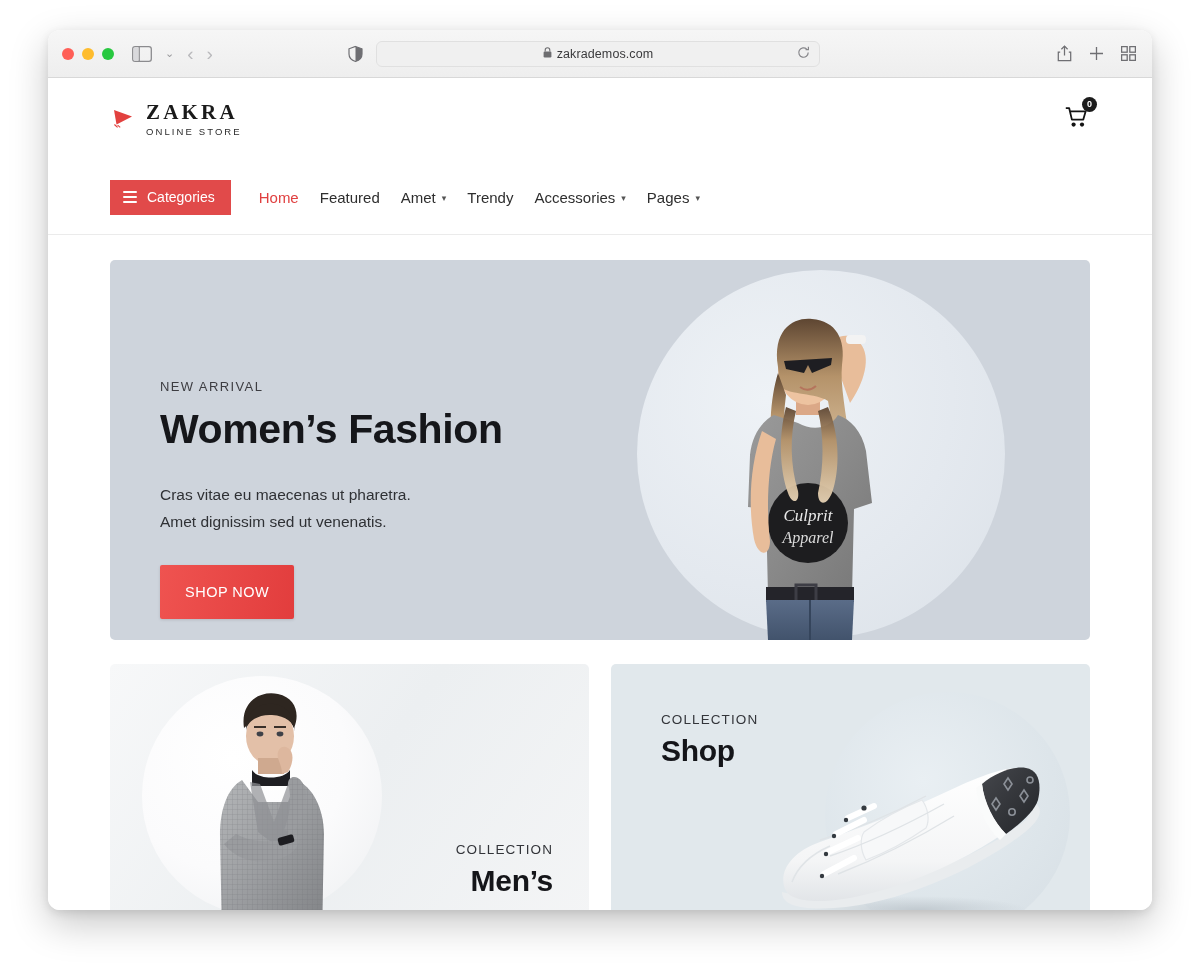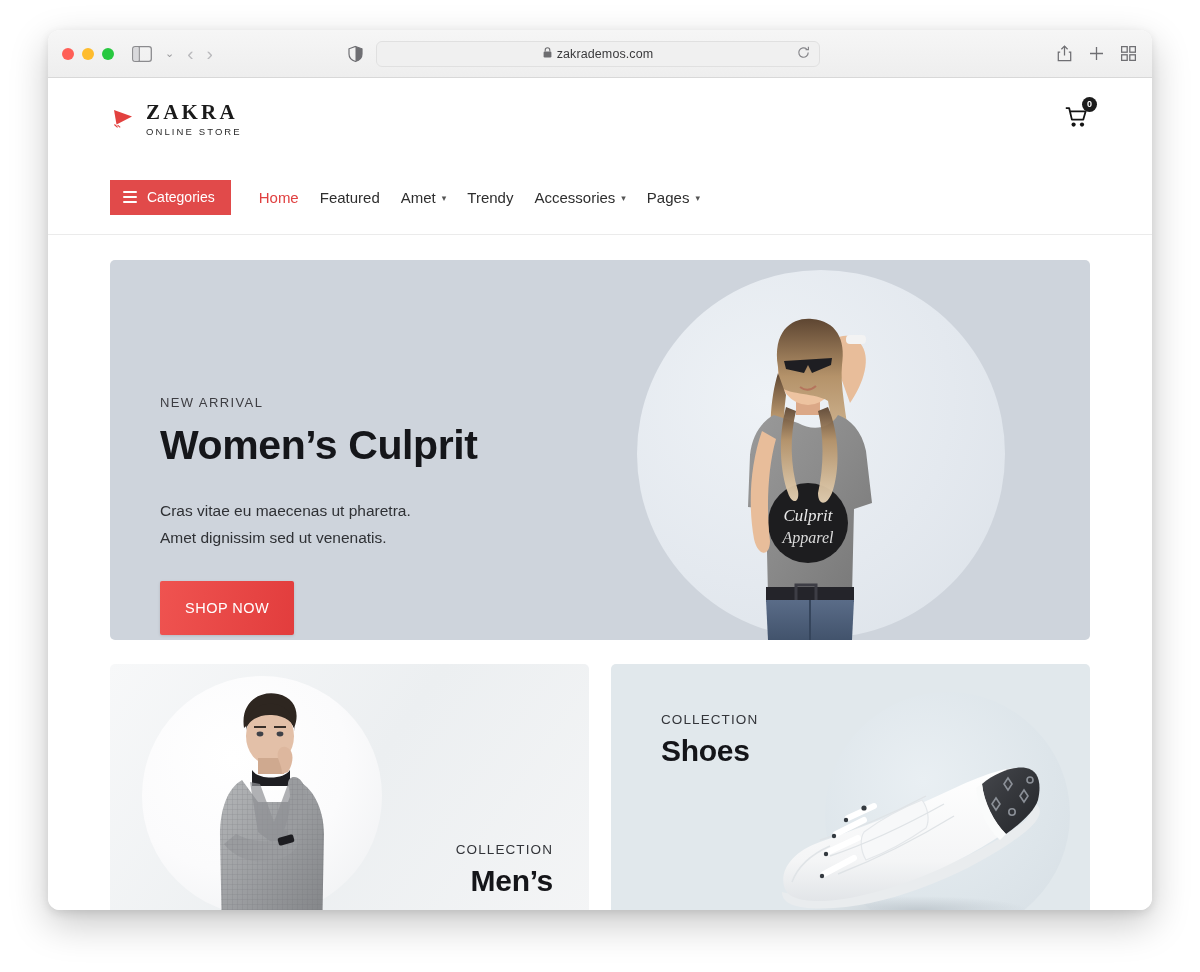--- a/index.html
+++ b/index.html
@@ -121,21 +121,21 @@
     height: 380px;
     background: #ced4dc;
     border-radius: 5px;
     overflow: hidden;
   }
   .hero-circle {
     position: absolute; right: 85px; top: 10px;
     width: 368px; height: 368px; border-radius: 50%;
     background: radial-gradient(circle at 35% 35%, #eef2f6 0%, #e4e9ef 55%, #dbe1e8 100%);
   }
-  .hero-copy { position: absolute; left: 50px; top: 135px; z-index: 4; }
+  .hero-copy { position: absolute; left: 50px; top: 119px; z-index: 4; }
   .eyebrow { font-size: 13px; letter-spacing: 1.4px; color: #3d3d42; }
   .hero-title { font-size: 41px; font-weight: 700; color: #15161a; margin-top: 12px; letter-spacing: -.4px; }
   .hero-desc { margin-top: 29px; font-size: 15.5px; color: #2f3135; line-height: 1.72; }
   .shop-btn {
     margin-top: 30px;
     display: inline-flex; align-items: center; justify-content: center;
     height: 54px; padding: 0 25px;
     background: linear-gradient(100deg, #ef5350 0%, #e23d3d 100%);
     color: #fff; font-size: 14.5px; letter-spacing: .5px;
     border: 0; cursor: pointer; border-radius: 2px;
@@ -359,21 +359,21 @@
           <rect x="96" y="290" width="20" height="19" fill="none" stroke="#3d3d45" stroke-width="3"></rect>
 
           <path d="M66 305 L154 305 L152 345 L68 345 Z" fill="url(#denim)"></path>
           <path d="M110 305 L110 345" stroke="#35455c" stroke-width="2"></path>
 
           <path d="M62 136 C50 170 48 210 54 244 C58 262 70 262 70 246 C66 212 68 172 76 144 Z" fill="#e8bd9a"></path>
         </svg>
 
         <div class="hero-copy">
           <div class="eyebrow">NEW ARRIVAL</div>
-          <h1 class="hero-title">Women’s Culprit</h1>
+          <h1 class="hero-title">Women’s Fashion</h1>
           <div class="hero-desc">
             <div>Cras vitae eu maecenas ut pharetra.</div>
             <div>Amet dignissim sed ut venenatis.</div>
           </div>
           <button class="shop-btn">SHOP NOW</button>
         </div>
       </section>
 
       <section class="cards">
 
@@ -480,20 +480,20 @@
                 <circle cx="58" cy="130" r="2.2"></circle>
               <circle cx="66" cy="112" r="2.2"></circle>
                 <circle cx="78" cy="96" r="2.2"></circle>
               <circle cx="96" cy="84" r="2.6"></circle>
             </g>
 
             <path d="M24 158 C30 142 44 130 62 122" stroke="#e0e4e7" stroke-width="1.6" fill="none"></path>
           </svg>
           <div class="card-copy">
             <div class="card-eyebrow">COLLECTION</div>
-            <div class="card-title">Shoes</div>
+            <div class="card-title">Shop</div>
           </div>
         </div>
 
       </section>
     </div>
   </div>
 </div>
 
 </body></html>

